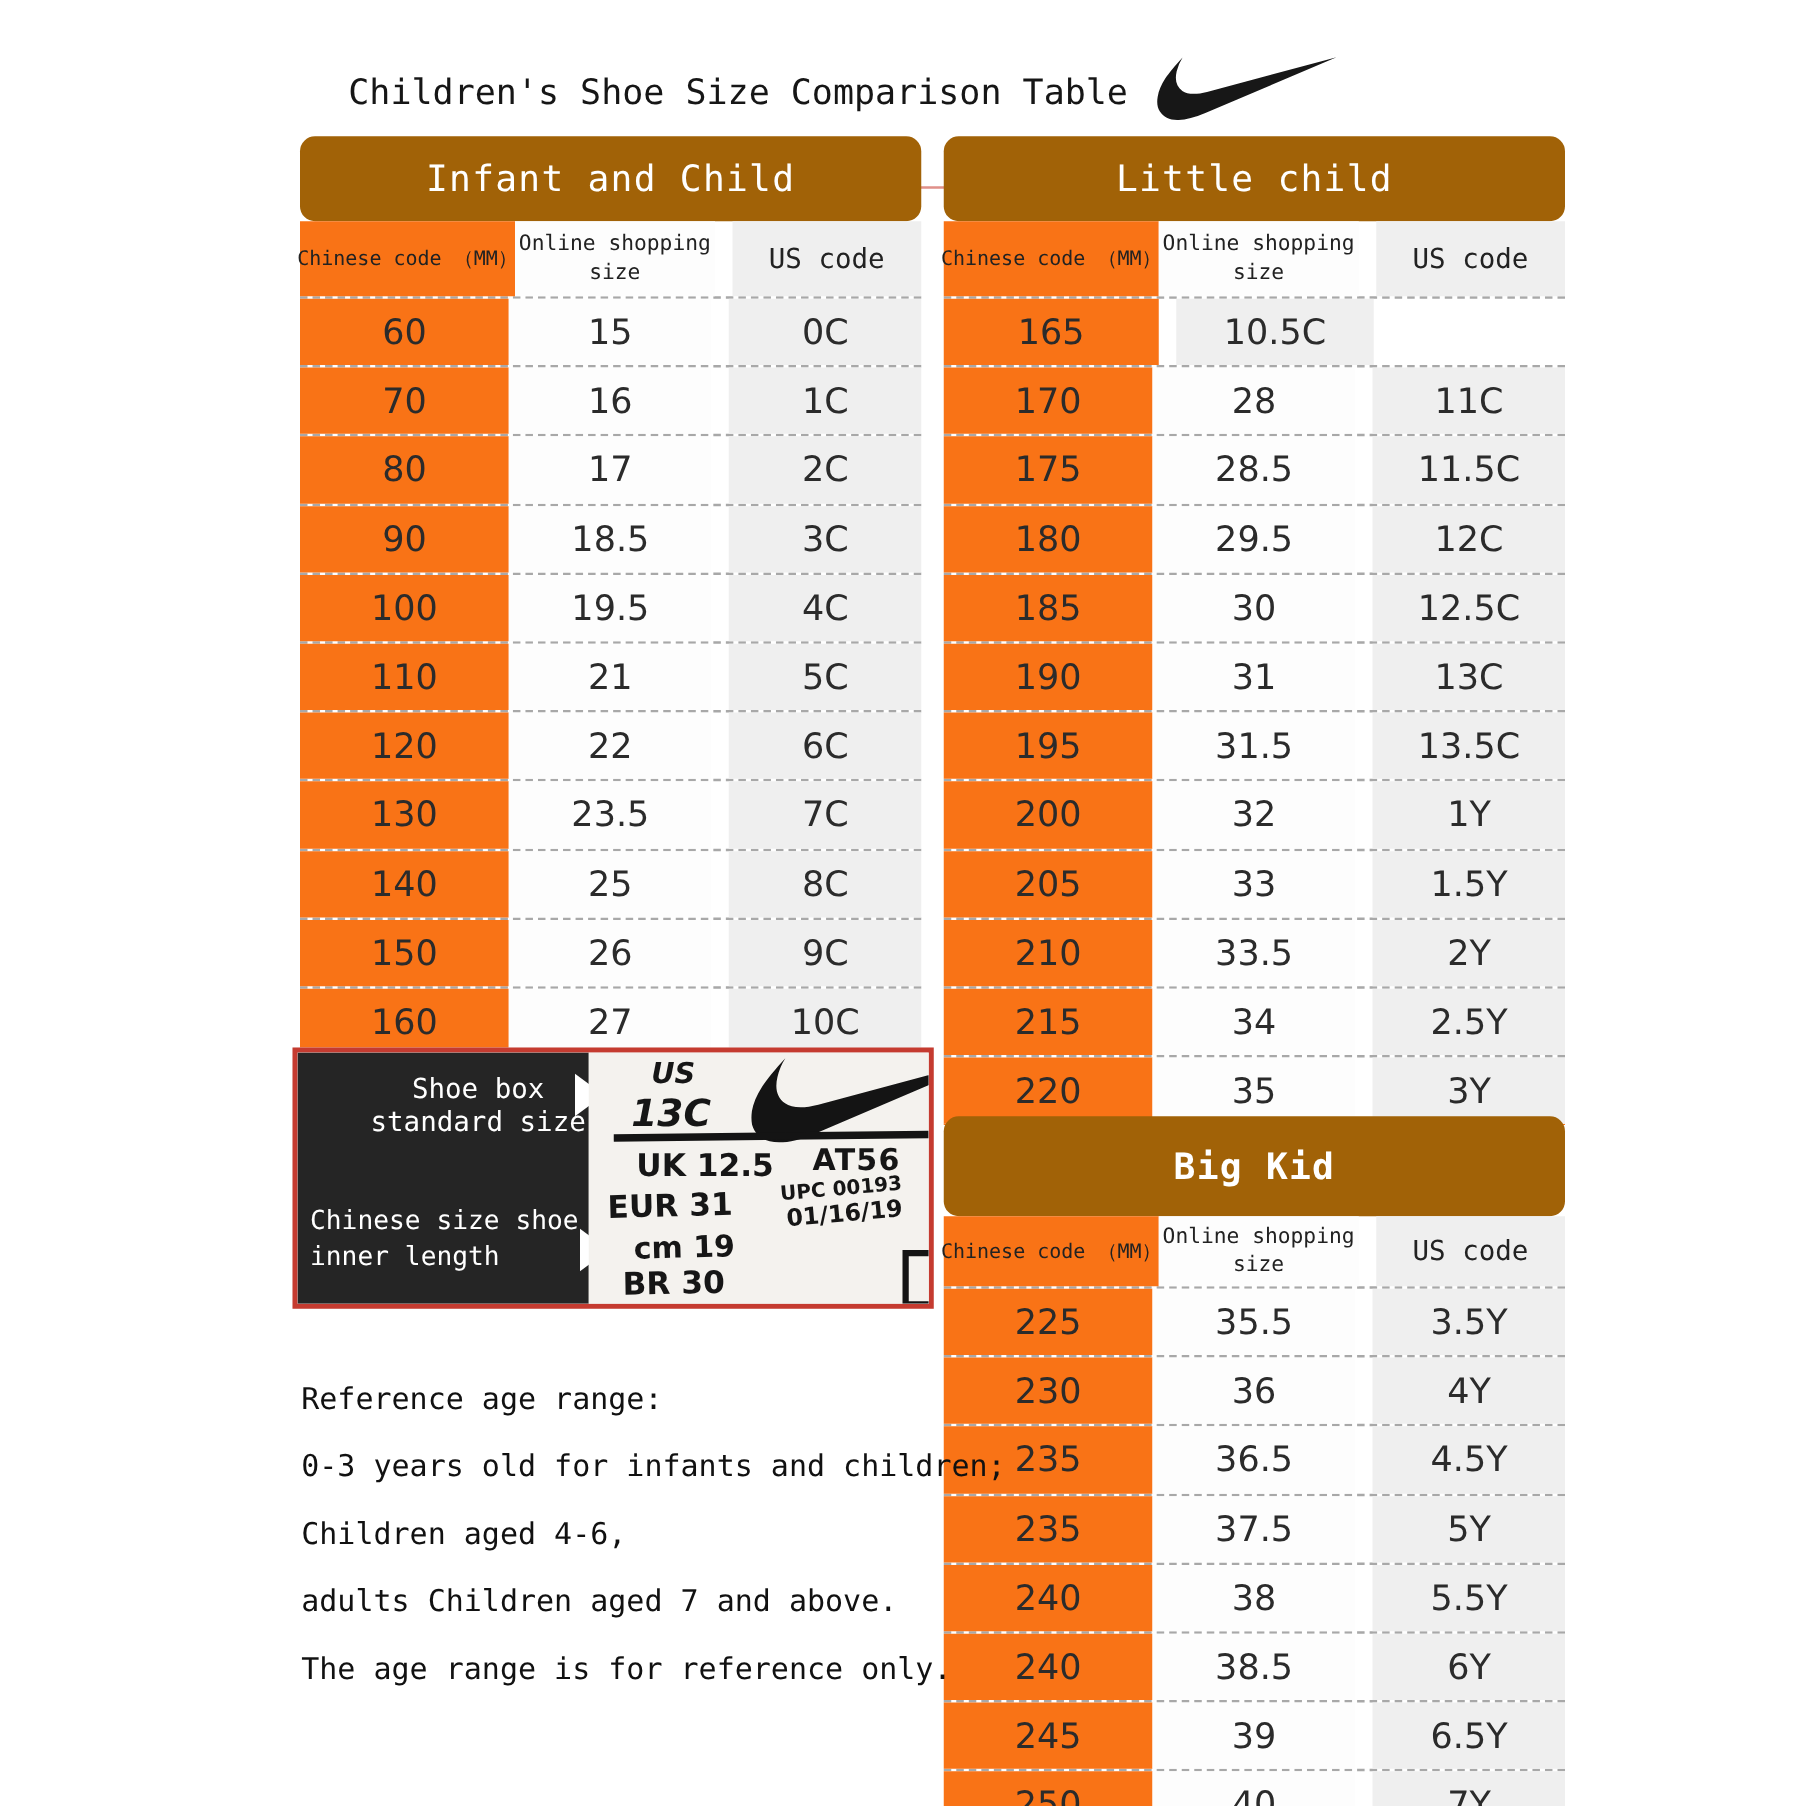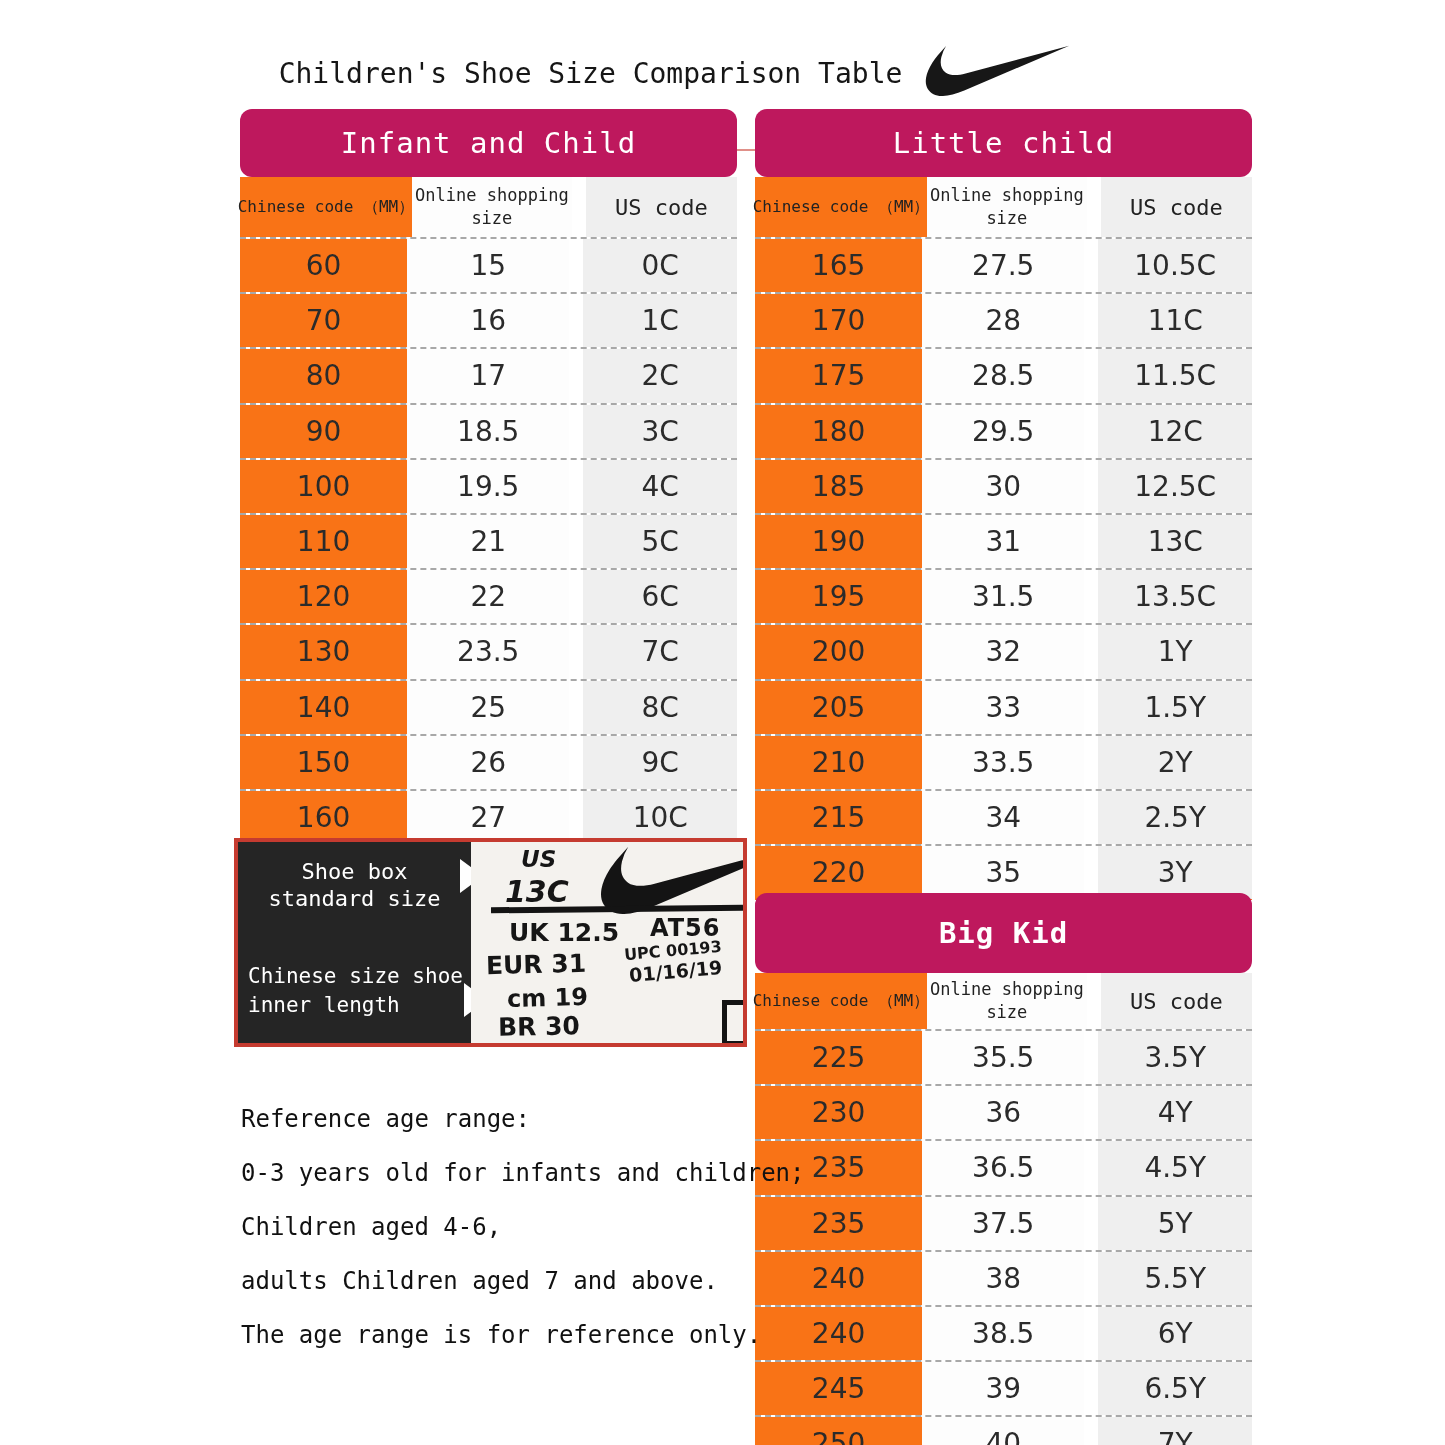--- a/index.html
+++ b/index.html
@@ -9,21 +9,21 @@
   }
 
   
   .title-row{position:absolute;left:235px;top:36px;width:880px;height:74px;
     display:flex;align-items:center;justify-content:center;gap:22px;}
   .title-text{font-size:28px;color:#161616;white-space:nowrap;letter-spacing:0px;}
   .title-swoosh{width:147px;height:52px;flex:0 0 auto;margin-top:-6px;}
 
   
   .size-table{position:absolute;width:497px;}
-  .t-header{background:#be185d;border-radius:12px;color:#fff;
+  .t-header{background:#a16207;border-radius:12px;color:#fff;
     display:flex;align-items:center;justify-content:center;
     font-size:29px;letter-spacing:1px;white-space:nowrap;}
   .t-header.h68{height:68px;} .t-header.h64{height:80px;font-weight:bold;}
   .t-cols{display:flex;}
   .t-cols.h60{height:60px;} .t-cols.h56{height:56px;}
   .c{box-sizing:border-box;display:flex;align-items:center;justify-content:center;height:100%;}
   .c1{width:34.6%;background:#f97316;}
   .c2{width:33.6%;background:#fdfdfd;}
   .c3{width:31.8%;background:#efefef;margin-left:14px;}
   .colhead{text-align:center;color:#222;}
@@ -38,21 +38,21 @@
   .t-big{left:755px;top:893px;}
 
   
   .red-line{position:absolute;left:736px;top:149px;width:20px;height:2px;background:#e09089;}
 
   
   .shoebox{position:absolute;left:234px;top:838px;width:513px;height:209px;
     box-sizing:border-box;border:4px solid #c53b30;background:#f4f2ee;overflow:hidden;}
   .sb-panel{position:absolute;left:0;top:0;width:233px;height:100%;background:#252525;}
   .sb-top-label{position:absolute;left:0;top:16px;width:233px;text-align:center;
-    color:#fff;font-size:22px;line-height:27px;}
+    color:#fff;font-size:22px;line-height:27px;padding-left:28px;}
   .sb-bottom-label{position:absolute;left:10px;top:120px;color:#fff;font-size:21px;line-height:29px;white-space:nowrap;}
   .sb-arrow{position:absolute;width:0;height:0;
     border-top:17px solid transparent;border-bottom:17px solid transparent;border-left:23px solid #fff;}
   .sb-arrow.top{left:222px;top:17px;}
   .sb-arrow.bottom{left:226px;top:141px;}
   .sb-photo{position:absolute;left:233px;top:0;right:0;bottom:0;background:#f4f2ee;overflow:hidden;}
   .sb-photo > div{position:absolute;font-family:"DejaVu Sans", sans-serif;color:#161616;white-space:nowrap;}
   .lb-us{left:50px;top:4px;font-size:23px;font-weight:bold;font-style:italic;}
   .lb-size{left:34px;top:32px;font-size:30px;font-weight:bold;font-style:italic;}
   .lb-swoosh{left:130px;top:2px;}
@@ -151,21 +151,20 @@
 <div class="size-table t-little">
   <div class="t-header h68">Little child</div>
   <div class="t-cols h60">
     <div class="c c1 colhead">Chinese code （MM）</div>
     <div class="c c2 colhead">Online shopping size</div>
     <div class="c c3 colhead">US code</div>
   </div>
   <div class="t-body">
       <div class="t-row">
         <div class="c c1">165</div>
-        <div class="c c2">27.5</div>
         <div class="c c3">10.5C</div>
       </div>
       <div class="t-row">
         <div class="c c1">170</div>
         <div class="c c2">28</div>
         <div class="c c3">11C</div>
       </div>
       <div class="t-row">
         <div class="c c1">175</div>
         <div class="c c2">28.5</div>

